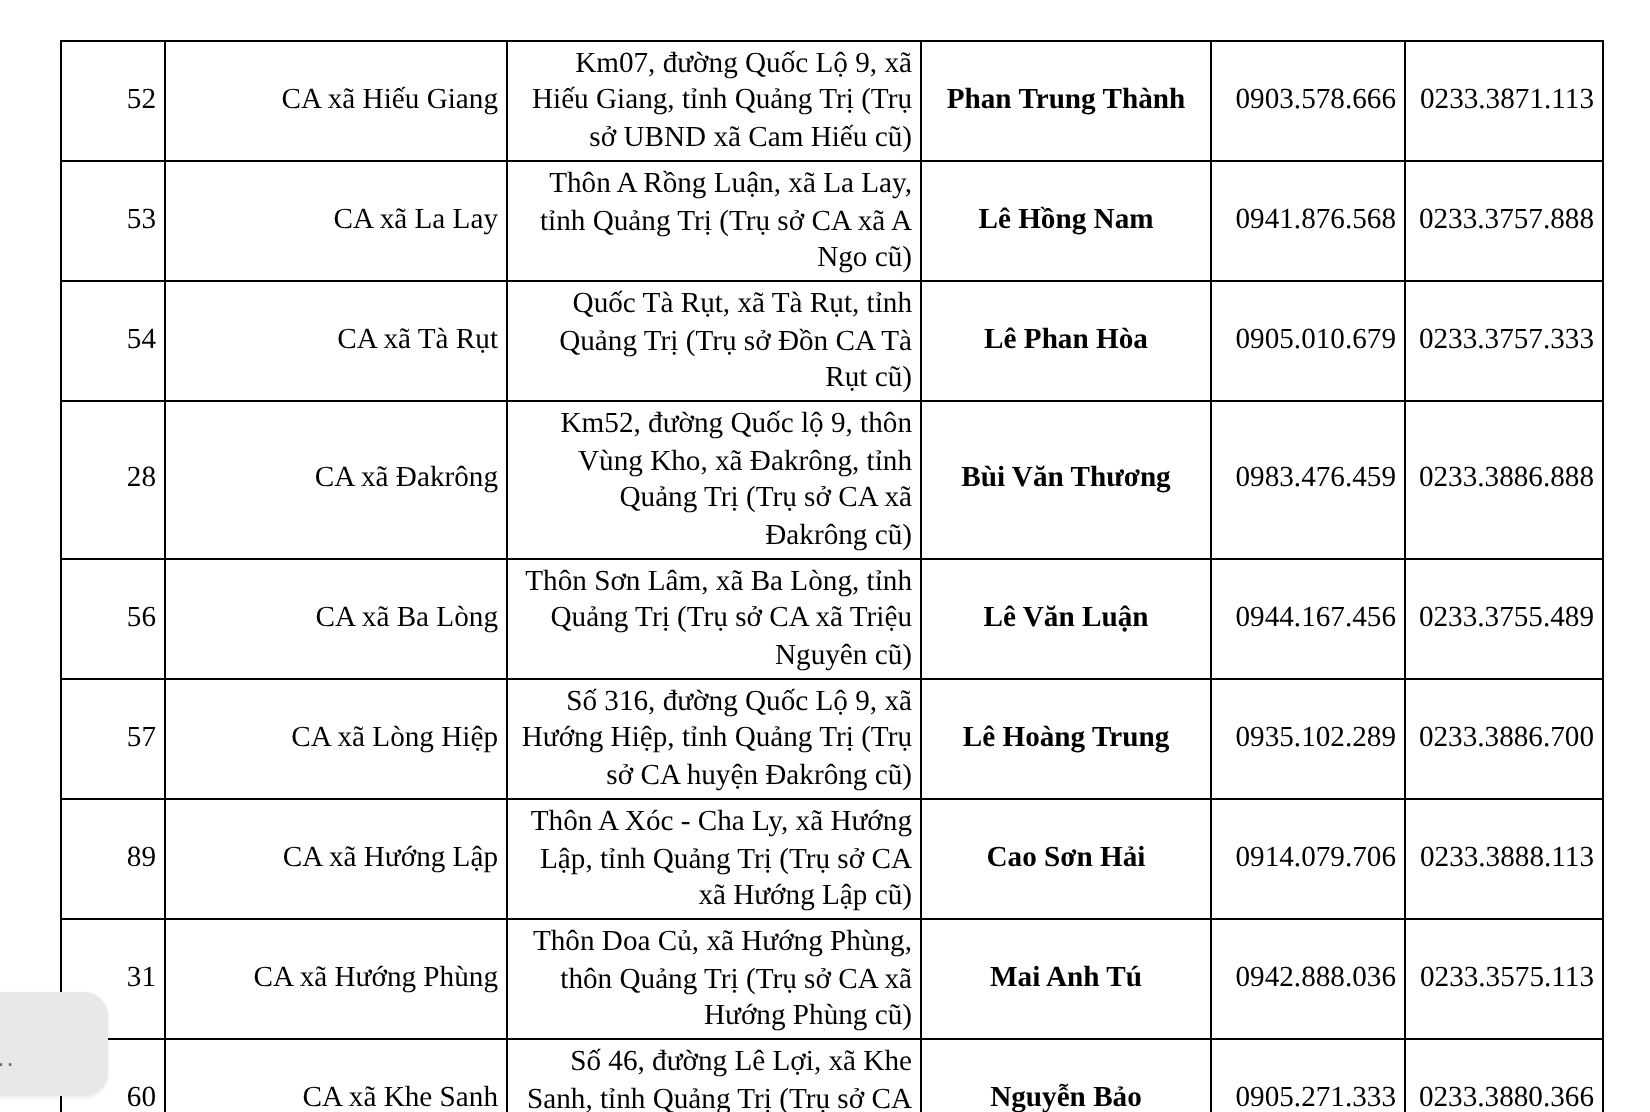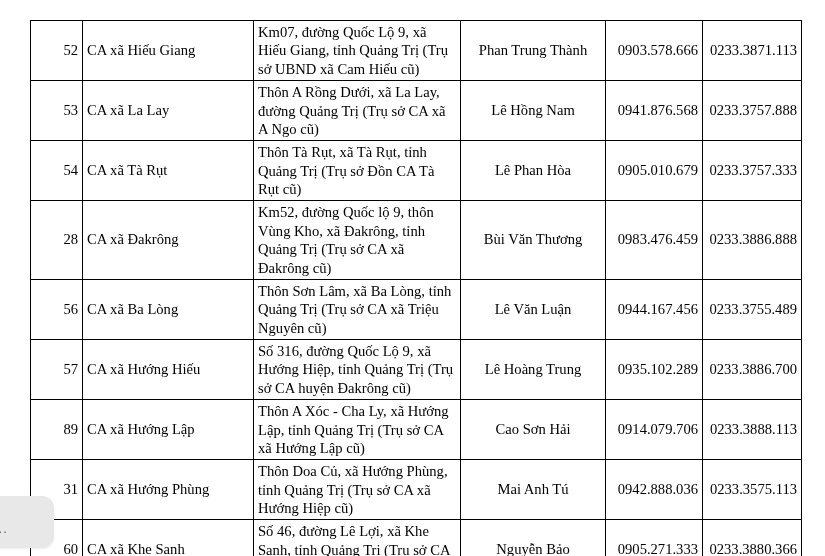--- a/index.html
+++ b/index.html
@@ -47,29 +47,30 @@
   col.c-unit     { width: 171px; }
   col.c-address  { width: 207px; }
   col.c-person   { width: 145px; }
   col.c-mobile   { width: 97px; }
   col.c-landline { width: 99px; }
 
   td.stt {
     text-align: right;
   }
   td.unit {
-    text-align: left;
+    text-align: right;
     padding-left: 9px;
   }
   td.address {
-    text-align: left;
+    text-align: right;
     line-height: 1.26;
   }
   td.person {
     text-align: center;
+    font-weight: bold;
   }
   td.mobile, td.landline {
     text-align: right;
   }
 
   
   .overlay-chip {
     position: absolute;
     left: -18px;
     top: 496px;
@@ -109,29 +110,29 @@
           <td class="stt">52</td>
           <td class="unit">CA xã Hiếu Giang</td>
           <td class="address">Km07, đường Quốc Lộ 9, xã Hiếu Giang, tỉnh Quảng Trị (Trụ sở UBND xã Cam Hiếu cũ)</td>
           <td class="person">Phan Trung Thành</td>
           <td class="mobile">0903.578.666</td>
           <td class="landline">0233.3871.113</td>
         </tr>
         <tr>
           <td class="stt">53</td>
           <td class="unit">CA xã La Lay</td>
-          <td class="address">Thôn A Rồng Dưới, xã La Lay, đường Quảng Trị (Trụ sở CA xã A Ngo cũ)</td>
+          <td class="address">Thôn A Rồng Luận, xã La Lay, tỉnh Quảng Trị (Trụ sở CA xã A Ngo cũ)</td>
           <td class="person">Lê Hồng Nam</td>
           <td class="mobile">0941.876.568</td>
           <td class="landline">0233.3757.888</td>
         </tr>
         <tr>
           <td class="stt">54</td>
           <td class="unit">CA xã Tà Rụt</td>
-          <td class="address">Thôn Tà Rụt, xã Tà Rụt, tỉnh Quảng Trị (Trụ sở Đồn CA Tà Rụt cũ)</td>
+          <td class="address">Quốc Tà Rụt, xã Tà Rụt, tỉnh Quảng Trị (Trụ sở Đồn CA Tà Rụt cũ)</td>
           <td class="person">Lê Phan Hòa</td>
           <td class="mobile">0905.010.679</td>
           <td class="landline">0233.3757.333</td>
         </tr>
         <tr>
           <td class="stt">28</td>
           <td class="unit">CA xã Đakrông</td>
           <td class="address">Km52, đường Quốc lộ 9, thôn Vùng Kho, xã Đakrông, tỉnh Quảng Trị (Trụ sở CA xã Đakrông cũ)</td>
           <td class="person">Bùi Văn Thương</td>
           <td class="mobile">0983.476.459</td>
@@ -140,38 +141,38 @@
         <tr>
           <td class="stt">56</td>
           <td class="unit">CA xã Ba Lòng</td>
           <td class="address">Thôn Sơn Lâm, xã Ba Lòng, tỉnh Quảng Trị (Trụ sở CA xã Triệu Nguyên cũ)</td>
           <td class="person">Lê Văn Luận</td>
           <td class="mobile">0944.167.456</td>
           <td class="landline">0233.3755.489</td>
         </tr>
         <tr>
           <td class="stt">57</td>
-          <td class="unit">CA xã Hướng Hiếu</td>
+          <td class="unit">CA xã Lòng Hiệp</td>
           <td class="address">Số 316, đường Quốc Lộ 9, xã Hướng Hiệp, tỉnh Quảng Trị (Trụ sở CA huyện Đakrông cũ)</td>
           <td class="person">Lê Hoàng Trung</td>
           <td class="mobile">0935.102.289</td>
           <td class="landline">0233.3886.700</td>
         </tr>
         <tr>
           <td class="stt">89</td>
           <td class="unit">CA xã Hướng Lập</td>
           <td class="address">Thôn A Xóc - Cha Ly, xã Hướng Lập, tỉnh Quảng Trị (Trụ sở CA xã Hướng Lập cũ)</td>
           <td class="person">Cao Sơn Hải</td>
           <td class="mobile">0914.079.706</td>
           <td class="landline">0233.3888.113</td>
         </tr>
         <tr>
           <td class="stt">31</td>
           <td class="unit">CA xã Hướng Phùng</td>
-          <td class="address">Thôn Doa Củ, xã Hướng Phùng, tỉnh Quảng Trị (Trụ sở CA xã Hướng Hiệp cũ)</td>
+          <td class="address">Thôn Doa Củ, xã Hướng Phùng, thôn Quảng Trị (Trụ sở CA xã Hướng Phùng cũ)</td>
           <td class="person">Mai Anh Tú</td>
           <td class="mobile">0942.888.036</td>
           <td class="landline">0233.3575.113</td>
         </tr>
         <tr>
           <td class="stt">60</td>
           <td class="unit">CA xã Khe Sanh</td>
           <td class="address">Số 46, đường Lê Lợi, xã Khe Sanh, tỉnh Quảng Trị (Trụ sở CA thị trấn Khe Sanh cũ)</td>
           <td class="person">Nguyễn Bảo</td>
           <td class="mobile">0905.271.333</td>

